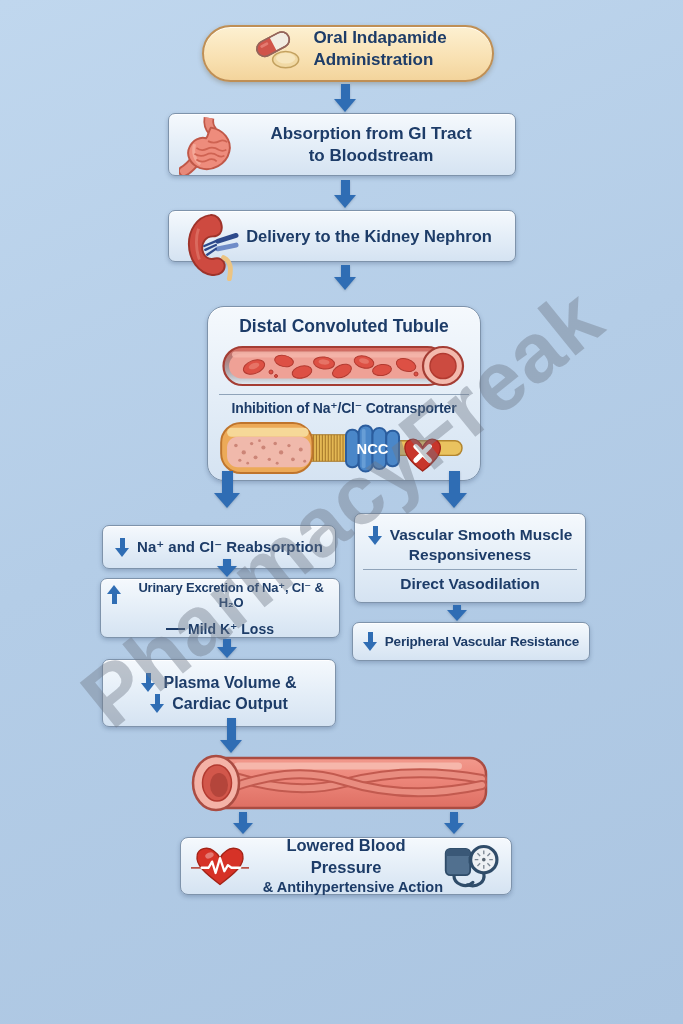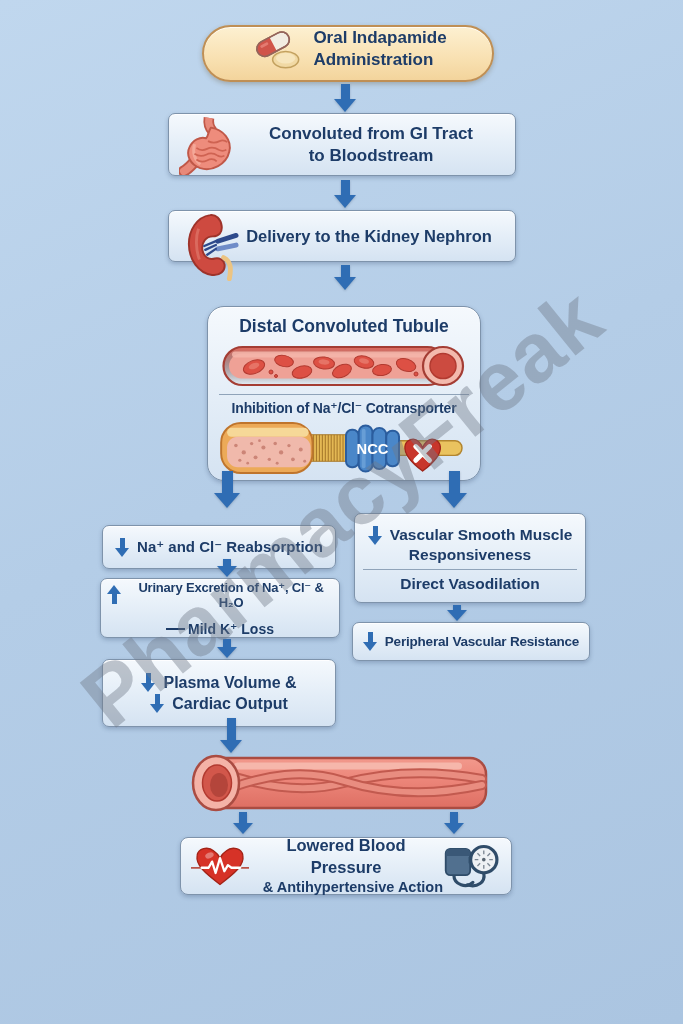--- a/index.html
+++ b/index.html
@@ -92,21 +92,21 @@
         <path d="M31 3 C30 9 31 13 35 17" stroke="#e8897a" stroke-width="7.5" fill="none"></path>
         <path d="M33 13 C46 15 55 26 52 38 C49 51 34 59 22 55 C11 51 7 41 11 33 C14 26 22 22 28 24 C31 21 30 17 33 13 Z" fill="#ee8c7c" stroke="#c05848" stroke-width="2" stroke-linejoin="round"></path>
         <path d="M16 30 C14 38 16 46 22 51" stroke="#f6b3a4" stroke-width="3" fill="none" opacity=".7"></path>
         <path d="M30 27 q6 3 12 0 q4 -2 8 1" stroke="#cf6352" stroke-width="1.8" fill="none"></path>
         <path d="M18 34 q5 4 11 1 q6 -3 12 1 q4 2 8 0" stroke="#cf6352" stroke-width="1.8" fill="none"></path>
         <path d="M16 40 q6 4 12 1 q6 -3 12 1 q4 2 7 0" stroke="#cf6352" stroke-width="1.8" fill="none"></path>
         <path d="M18 46 q5 4 11 1 q6 -3 10 1" stroke="#cf6352" stroke-width="1.8" fill="none"></path>
       </svg>
     </span>
     <div class="txtcol" style="font-size:17px;flex:1;">
-      <span>Convoluted from GI Tract</span>
+      <span>Absorption from GI Tract</span>
       <span>to Bloodstream</span>
     </div>
   </div>
 
   <div class="arr" style="left:334px;top:180px;">
       <div class="stem" style="height:15px"></div>
       <div class="head"></div>
     </div>
 
   <div class="fbox" style="left:168px;top:210px;width:348px;height:52px;padding:0 16px;">

